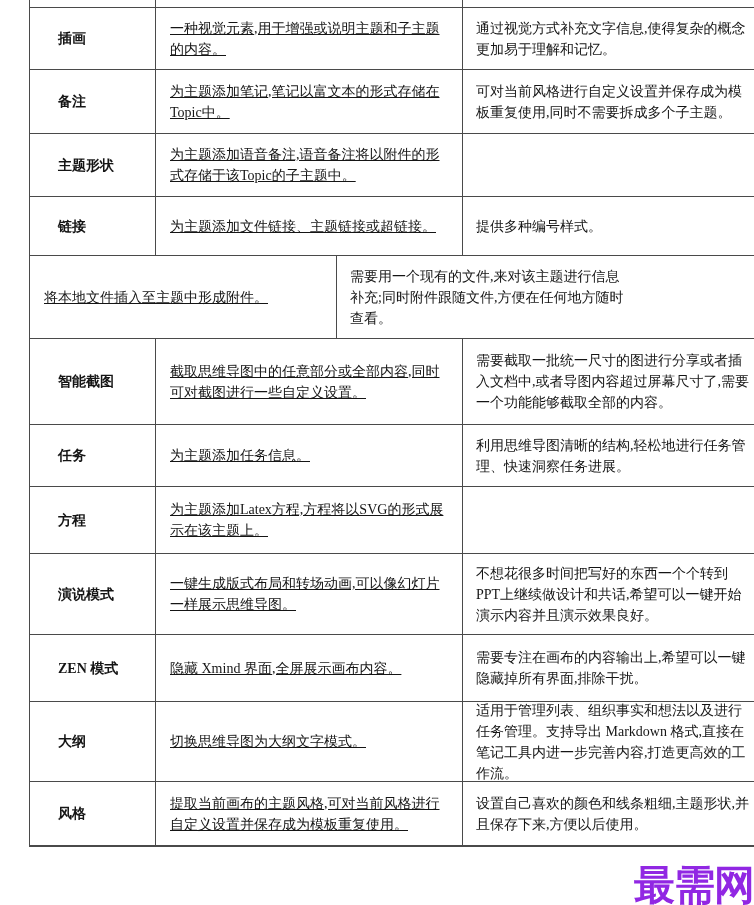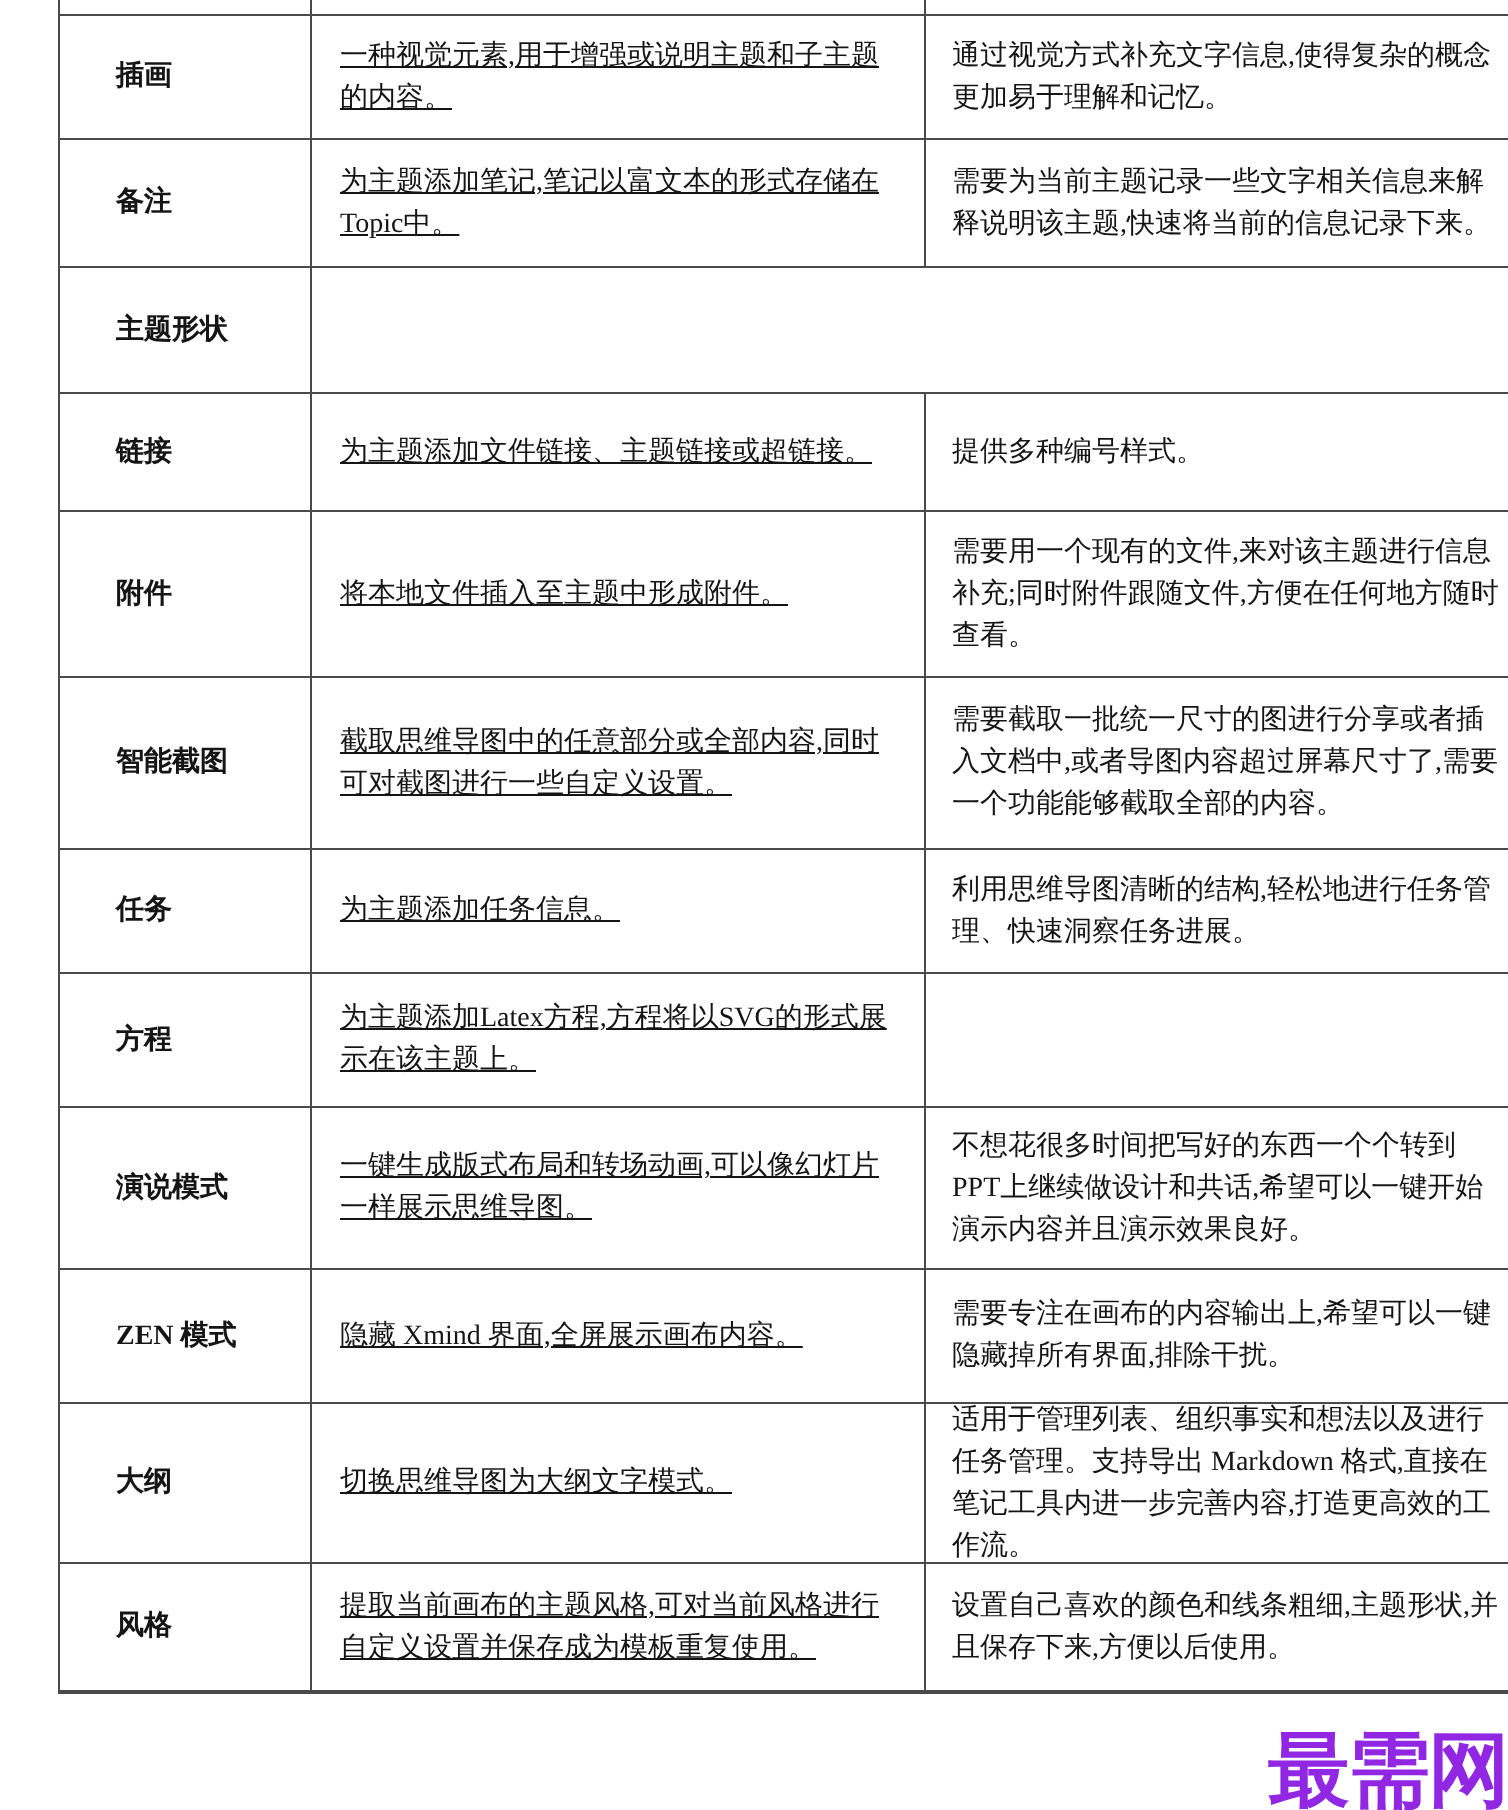--- a/index.html
+++ b/index.html
@@ -90,46 +90,46 @@
   </div>
 
   <div class="row" style="height:64px">
     <div class="cell cell-name">
         <span>备注</span>
       </div>
     <div class="cell cell-desc">
         <span>为主题添加笔记,笔记以富文本的形式存储在Topic中。</span>
       </div>
     <div class="cell cell-use">
-        <span>需要为当前主题记录一些文字相关信息来解释说明该主题,快速将当前的信息记录下来。</span>
+        <span>可对当前风格进行自定义设置并保存成为模板重复使用,同时不需要拆成多个子主题。</span>
       </div>
   </div>
 
   <div class="row" style="height:63px">
     <div class="cell cell-name">
         <span>主题形状</span>
       </div>
+    <div class="cell cell-desc">
+        <span>为主题添加语音备注,语音备注将以附件的形式存储于该Topic的子主题中。</span>
+      </div>
   </div>
 
   <div class="row" style="height:59px">
     <div class="cell cell-name">
         <span>链接</span>
       </div>
     <div class="cell cell-desc">
         <span>为主题添加文件链接、主题链接或超链接。</span>
       </div>
     <div class="cell cell-use">
         <span>提供多种编号样式。</span>
       </div>
   </div>
 
   <div class="row" style="height:83px">
-    <div class="cell cell-name">
-        <span>附件</span>
-      </div>
     <div class="cell cell-desc">
         <span>将本地文件插入至主题中形成附件。</span>
       </div>
     <div class="cell cell-use">
         <span>需要用一个现有的文件,来对该主题进行信息补充;同时附件跟随文件,方便在任何地方随时查看。</span>
       </div>
   </div>
 
   <div class="row" style="height:86px">
     <div class="cell cell-name">

